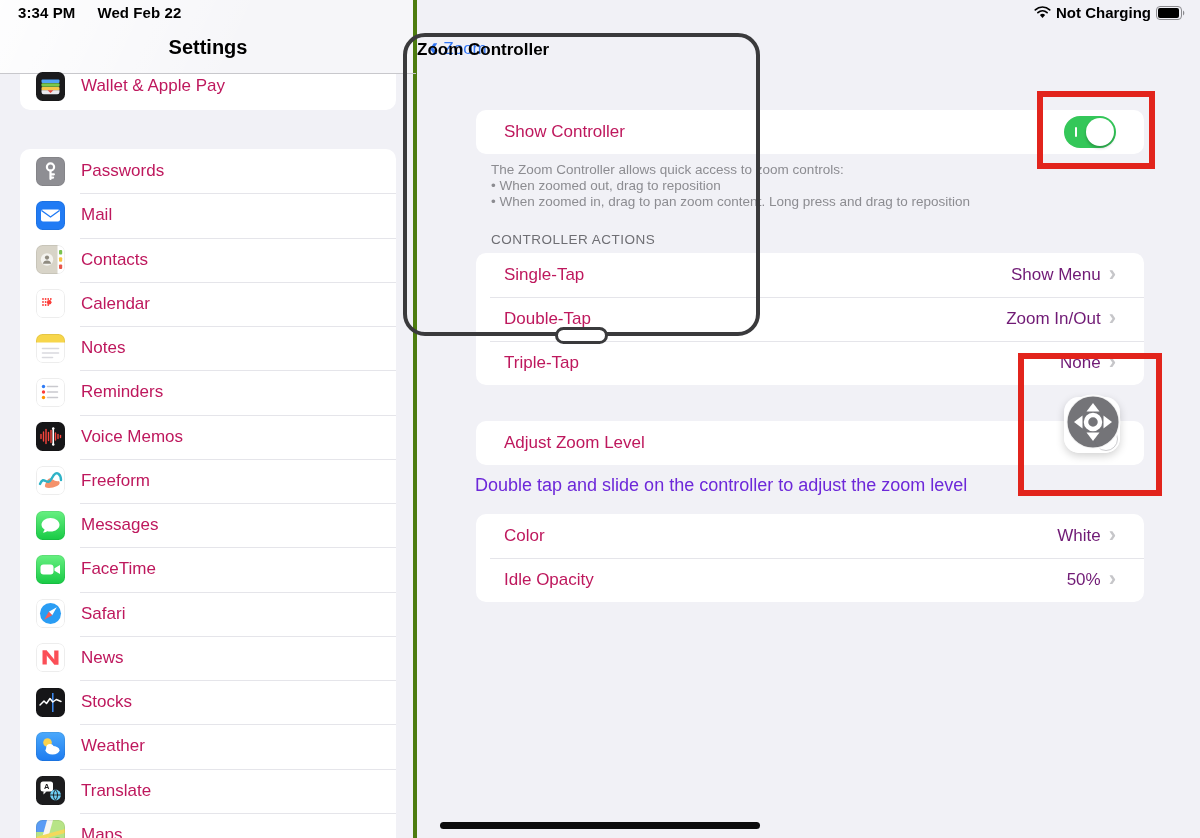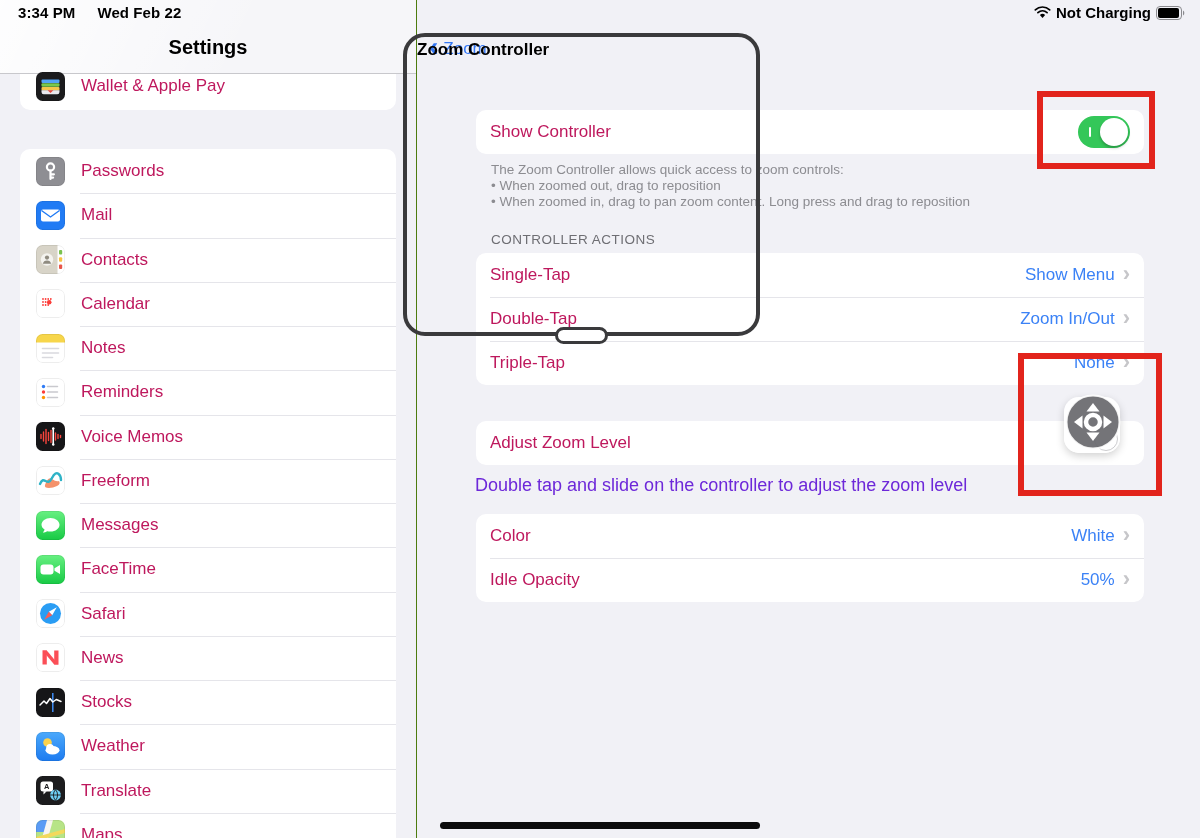--- a/index.html
+++ b/index.html
@@ -12,21 +12,21 @@
   }
 
   
   .statusbar { position:absolute; top:0; left:0; right:0; height:24px; z-index:30; }
   .sb-left { position:absolute; left:18px; top:4px; font-size:15px; font-weight:700; letter-spacing:.1px;}
   .sb-left .date { font-weight:700; margin-left:22px; }
   .sb-right { position:absolute; right:14px; top:4px; display:flex; align-items:center; gap:5px; font-size:15px; font-weight:700;}
 
   
   .sidebar { position:absolute; left:0; top:0; width:417px; height:838px;
-    background:#F1F1F6; border-right:1px solid #4d7c0f; }
+    background:#F1F1F6; border-right:4px solid #4d7c0f; }
   .sidebar::before { content:""; position:absolute; left:0; top:0; right:0; height:74px;
     background:linear-gradient(115deg, rgba(255,255,255,.85), rgba(255,255,255,0) 60%), #F6F6F9; }
   .sidebar-hairline { position:absolute; left:0; top:73px; width:416px; height:1px; background:#C8C8CC; }
   .sidebar-title { position:absolute; top:36px; left:0; width:416px; text-align:center;
     font-size:20px; font-weight:700; }
 
   .card { position:absolute; background:#fff; border-radius:10px; }
   .sb-row { position:relative; display:flex; align-items:center; height:44.25px; padding:0 14px 0 16px; }
   .sb-row + .sb-row::before { content:""; position:absolute; left:60px; right:0; top:0; height:1px; background:#E5E5EA; }
   .app-icon { position:relative; width:29px; height:29px; border-radius:6.5px; overflow:hidden;
@@ -42,24 +42,24 @@
 
   
   .main { position:absolute; left:417px; top:0; width:783px; height:838px; }
   .back-btn { position:absolute; left:12px; top:39px; display:flex; align-items:center;
     color:#3478F6; font-size:17px; cursor:default; }
   .back-btn .chev-back { font-size:28px; font-weight:600; line-height:20px; margin-right:5px; transform:translateY(-2px);}
   .main-title { position:absolute; left:0; top:40px; width:783px; 
     font-size:17px; font-weight:700; }
 
   .m-card { left:59px; width:668px; }
-  .m-row { position:relative; display:flex; align-items:center; height:44px; padding:0 14px; }
+  .m-row { position:relative; display:flex; align-items:center; height:44px; padding:0 28px; }
   .m-row + .m-row::before { content:""; position:absolute; left:14px; right:0; top:0; height:1px; background:#E5E5EA; }
   .m-row .row-label { flex:1; }
-  .m-val { color:#3b82f6; font-size:17px; white-space:nowrap; }
+  .m-val { color:#701a75; font-size:17px; white-space:nowrap; }
   .chev { color:#C6C6C9; font-size:22px; font-weight:600; line-height:1; margin-left:8px; transform:translateY(-1px);}
 
   .card-show { top:110px; height:44px; }
   .desc { position:absolute; left:74px; top:162px; width:620px; color:#8C8C91;
     font-size:13.5px; line-height:16.2px; }
   .section-hdr { position:absolute; left:74px; top:232px; color:#6E6E73;
     font-size:13.5px; letter-spacing:.5px; }
   .card-actions { top:253px; height:132px; }
   .card-adjust { top:421px; height:44px; }
   .footer-note { position:absolute; left:58px; top:475px; width:620px; color:#6d28d9; font-size:18px; }

